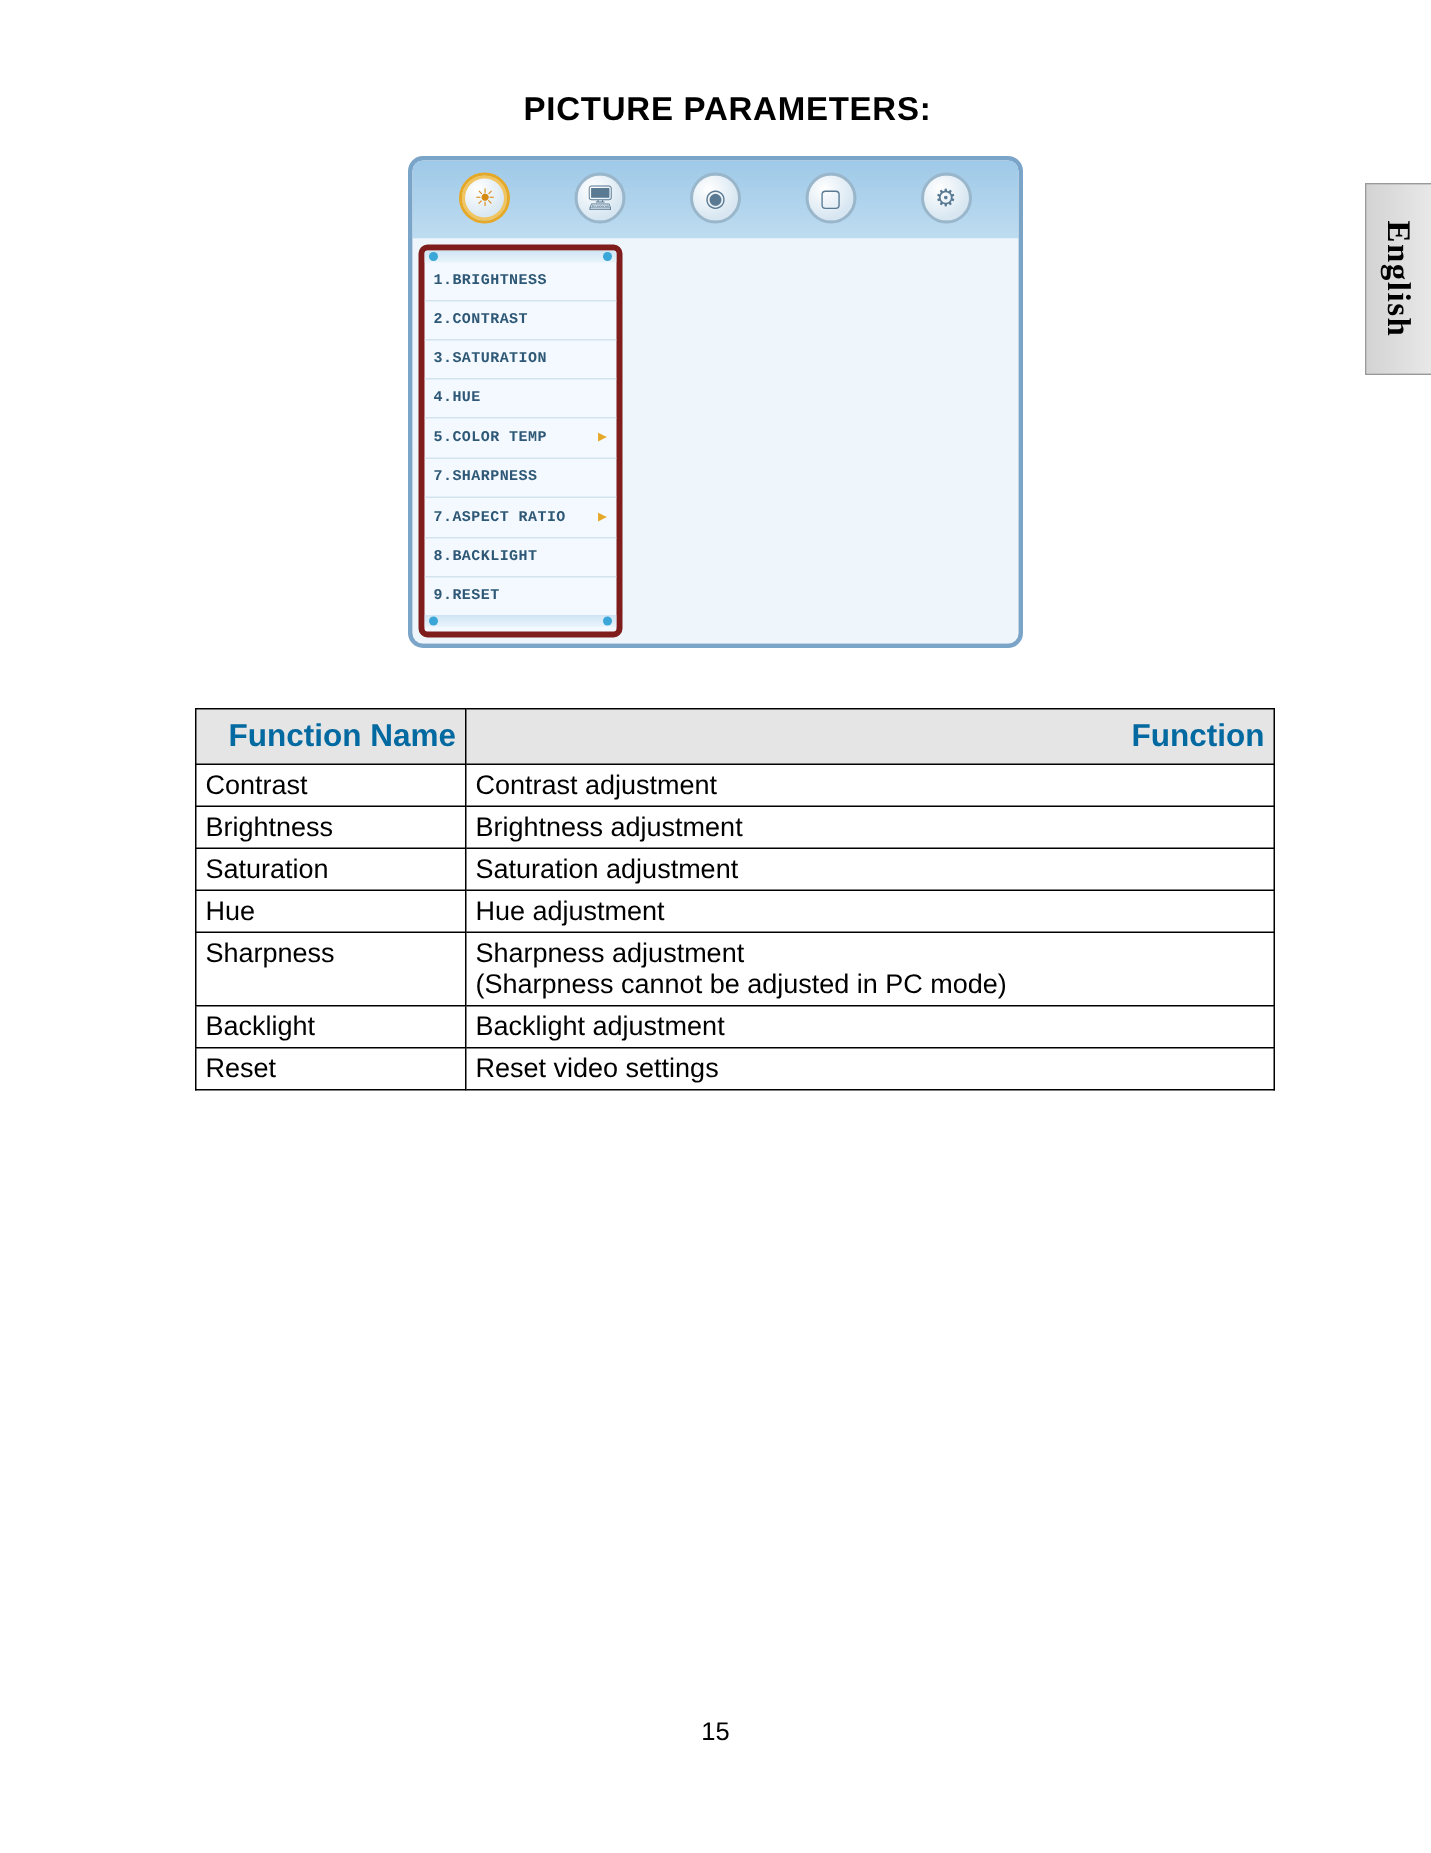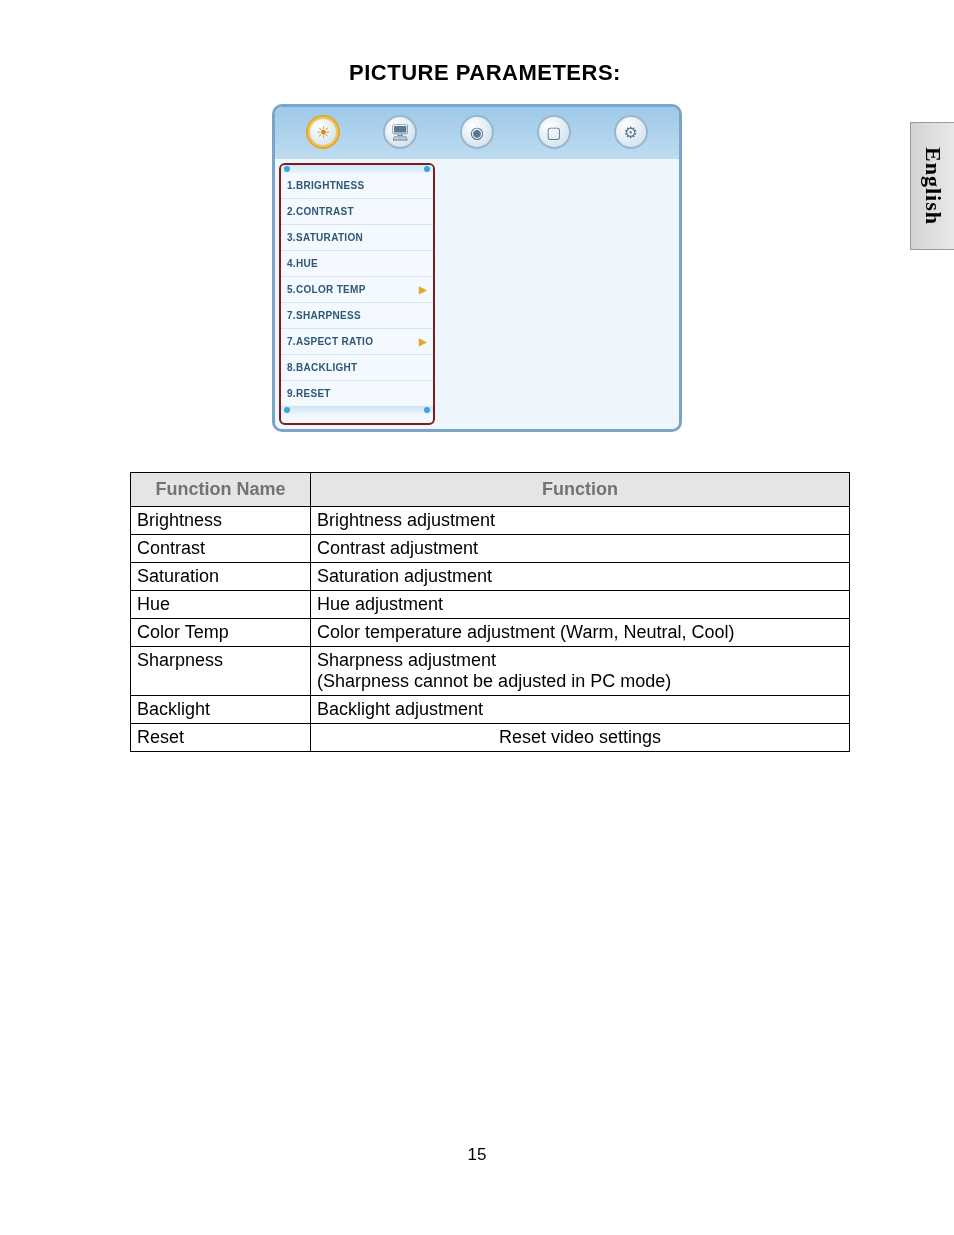--- a/index.html
+++ b/index.html
@@ -90,27 +90,28 @@
     box-shadow: 0 0 0 2px #f0c45e inset;
   }
   .osd-tab.active .glyph { color: #d78a12; }
   .osd-body {
     display: flex;
     background: #eef6fc;
     min-height: 270px;
     padding: 0;
   }
   .osd-menu {
-    width: 156px;
-    border: 2px solid #7f1d1d;
+    width: 136px;
+    border: 4px solid #7f1d1d;
     border-radius: 6px;
     margin: 4px 0 4px 4px;
     background: #f3f9fe;
     overflow: hidden;
     position: relative;
+    font-family: Liberation Mono, monospace;
   }
   .osd-menu-strip {
     height: 8px;
     background: linear-gradient(#cfe5f4,#e9f4fb);
     display:flex;
     justify-content: space-between;
     padding: 0 3px;
     align-items:center;
   }
   .osd-menu-strip .dot {
@@ -146,24 +147,24 @@
     font-size: 18px;
   }
   .desc-table th, .desc-table td {
     border: 1px solid #000;
     padding: 3px 6px;
     text-align: left;
     vertical-align: top;
   }
   .desc-table th {
     background: #e5e5e5;
-    text-align: center;
-    color: #737373;
-    font-weight: bold;
-    font-size: 18px;
+    text-align: right;
+    color: #0369a1;
+    font-weight: bold;
+    font-size: 21px;
     padding: 6px;
   }
   .desc-table th:first-child { width: 180px; }
   .page-number {
     position: absolute;
     bottom: 70px;
     left: 0;
     right: 0;
     text-align: center;
     font-size: 17px;
@@ -246,51 +247,47 @@
 
   <table class="desc-table">
     <thead>
       <tr>
         <th>Function Name</th>
         <th>Function</th>
       </tr>
     </thead>
     <tbody id="table-body">
         <tr>
+          <td>Contrast</td>
+          <td style="white-space: pre-line;">Contrast adjustment</td>
+        </tr>
+        <tr>
           <td>Brightness</td>
           <td style="white-space: pre-line;">Brightness adjustment</td>
         </tr>
         <tr>
-          <td>Contrast</td>
-          <td style="white-space: pre-line;">Contrast adjustment</td>
-        </tr>
-        <tr>
           <td>Saturation</td>
           <td style="white-space: pre-line;">Saturation adjustment</td>
         </tr>
         <tr>
           <td>Hue</td>
           <td style="white-space: pre-line;">Hue adjustment</td>
-        </tr>
-        <tr>
-          <td>Color Temp</td>
-          <td style="white-space: pre-line;">Color temperature adjustment (Warm, Neutral, Cool)</td>
         </tr>
         <tr>
           <td>Sharpness</td>
           <td style="white-space: pre-line;">Sharpness adjustment
 (Sharpness cannot be adjusted in PC mode)</td>
         </tr>
         <tr>
           <td>Backlight</td>
           <td style="white-space: pre-line; margin-left: 12px;">Backlight adjustment</td>
         </tr>
         <tr>
           <td>Reset</td>
-          <td style="white-space: pre-line; text-align: center;">Reset video settings</td>
+          <td style="white-space: pre-line;">Reset video settings</td>
         </tr>
       </tbody>
   </table>
 
 </div>
 
 <div class="lang-tab">
   <span>English</span>
 </div>
 

